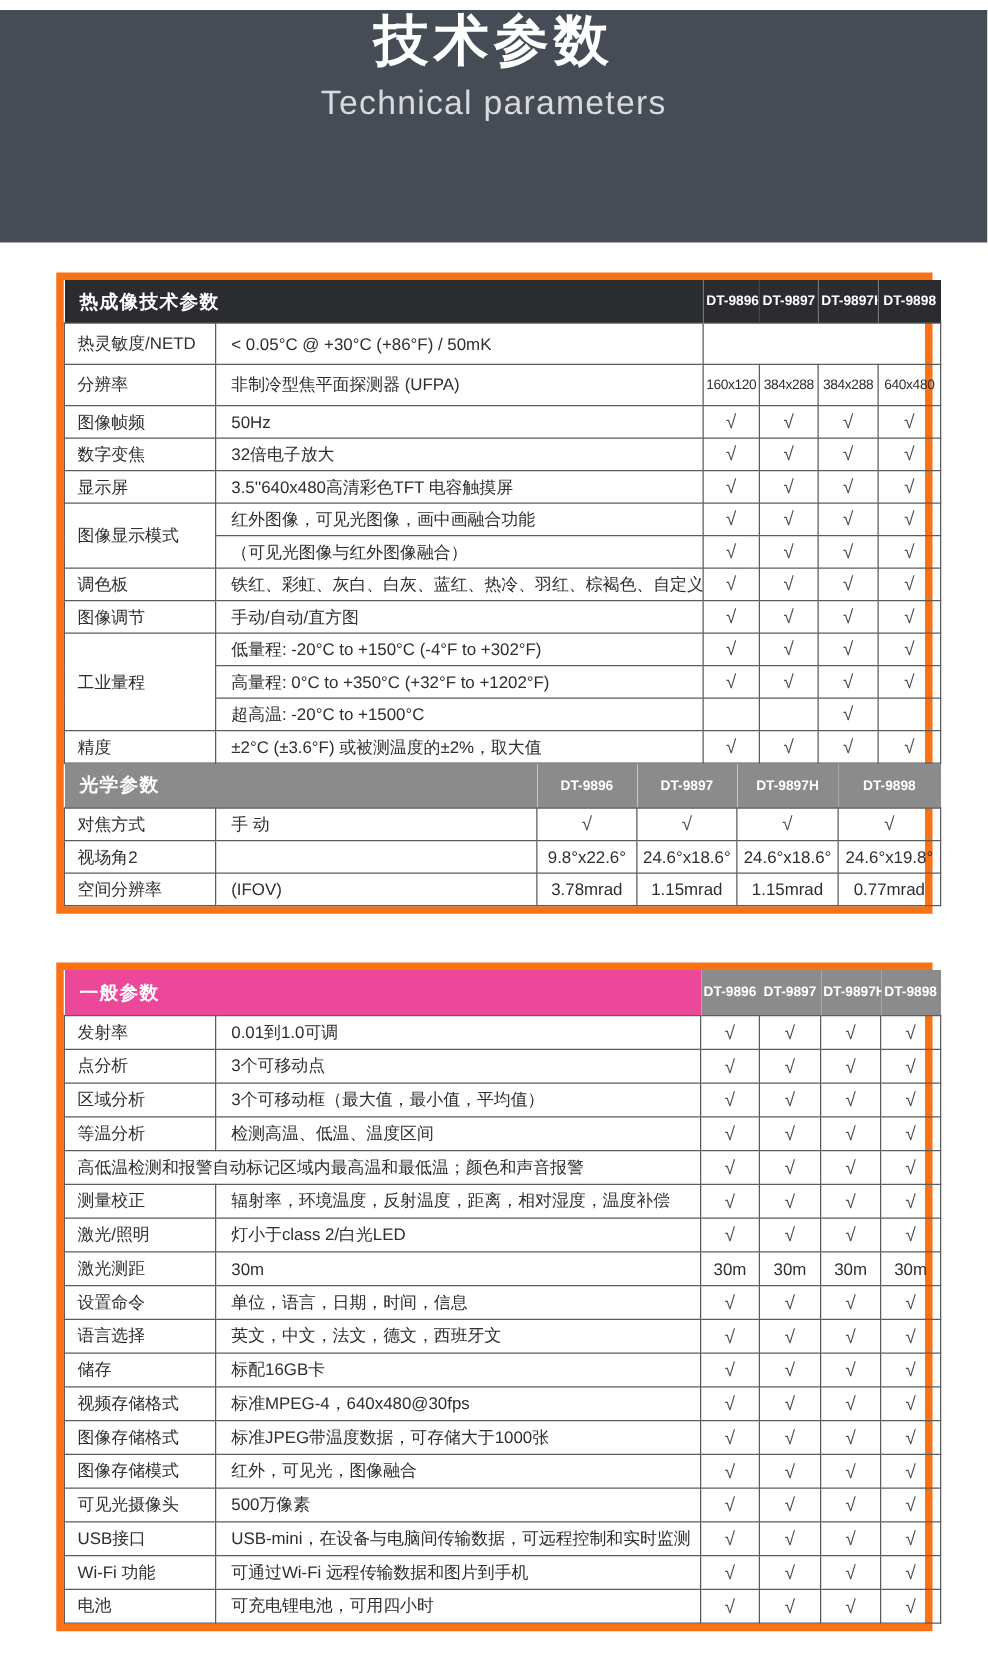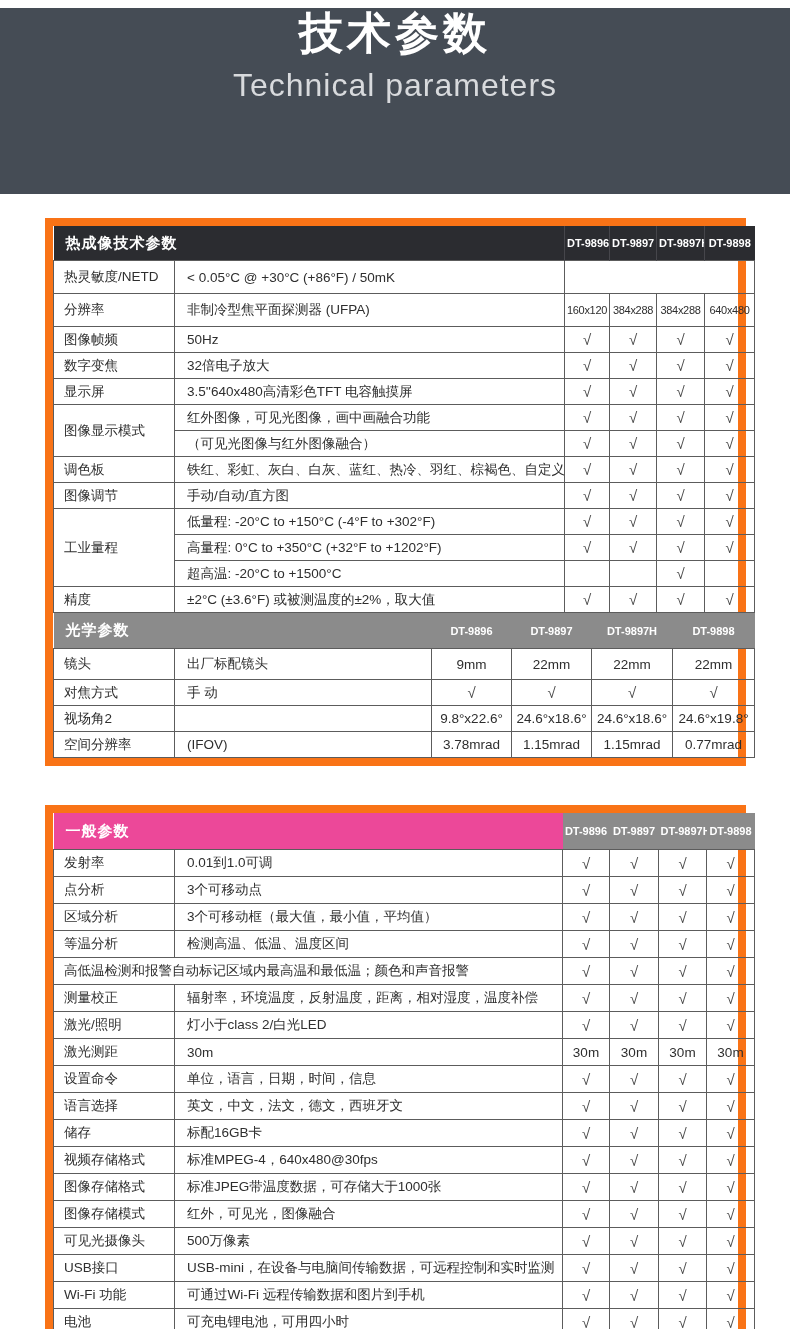--- a/index.html
+++ b/index.html
@@ -10,25 +10,25 @@
   }
   
   .hero{
     margin-top:8px;height:186px;box-sizing:border-box;
     background:#454c55;text-align:center;
   }
   .hero-title{
     margin:0;color:#ffffff;font-size:44px;font-weight:bold;letter-spacing:4px;line-height:1.15;
   }
   .hero-sub{
-    margin:8px 0 0;color:#d8dadd;font-size:32px;font-weight:normal;letter-spacing:1px;
+    margin:8px 0 0;color:#d8dadd;font-size:27px;font-weight:normal;letter-spacing:1px;
   }
   
   .wrap{margin:24px 44px 0 45px;width:701px;}
-  .block{border:8px solid #f97316;}
+  .block{border:6px solid #f97316;}
   .block + .block{margin-top:39px;}
   table{border-collapse:collapse;table-layout:fixed;width:701px;}
   td{
     border:1px solid #5c5c5c;font-size:13.5px;color:#2e2e2e;
     height:23px;padding:1px 2px;overflow:hidden;white-space:nowrap;
   }
   table[data-table="general"] td{height:24px;}
   .r-tall td{height:30px;}
   .r-tall2 td{height:28px;}
   .lbl{padding-left:10px;text-align:left;}
@@ -183,28 +183,20 @@
           <col style="width:82px">
       </colgroup>
       <tbody>
           <tr class="sec">
             <td colspan="2" class="sec-title" style="background: rgb(139, 139, 139);">光学参数</td>
             <td class="model" style="background: rgb(139, 139, 139);">DT-9896</td>
             <td class="model" style="background: rgb(139, 139, 139);">DT-9897</td>
             <td class="model" style="background: rgb(139, 139, 139);">DT-9897H</td>
             <td class="model" style="background: rgb(139, 139, 139);">DT-9898</td>
           </tr>
-          <tr class="r-tall2">
-            <td class="lbl">镜头</td>
-            <td class="val">出厂标配镜头</td>
-            <td class="ctr">9mm</td>
-            <td class="ctr">22mm</td>
-            <td class="ctr">22mm</td>
-            <td class="ctr">22mm</td>
-          </tr>
           <tr>
             <td class="lbl">对焦方式</td>
             <td class="val">手 动</td>
             <td class="chk">√</td>
             <td class="chk">√</td>
             <td class="chk">√</td>
             <td class="chk">√</td>
           </tr>
           <tr>
             <td class="lbl">视场角2</td>

